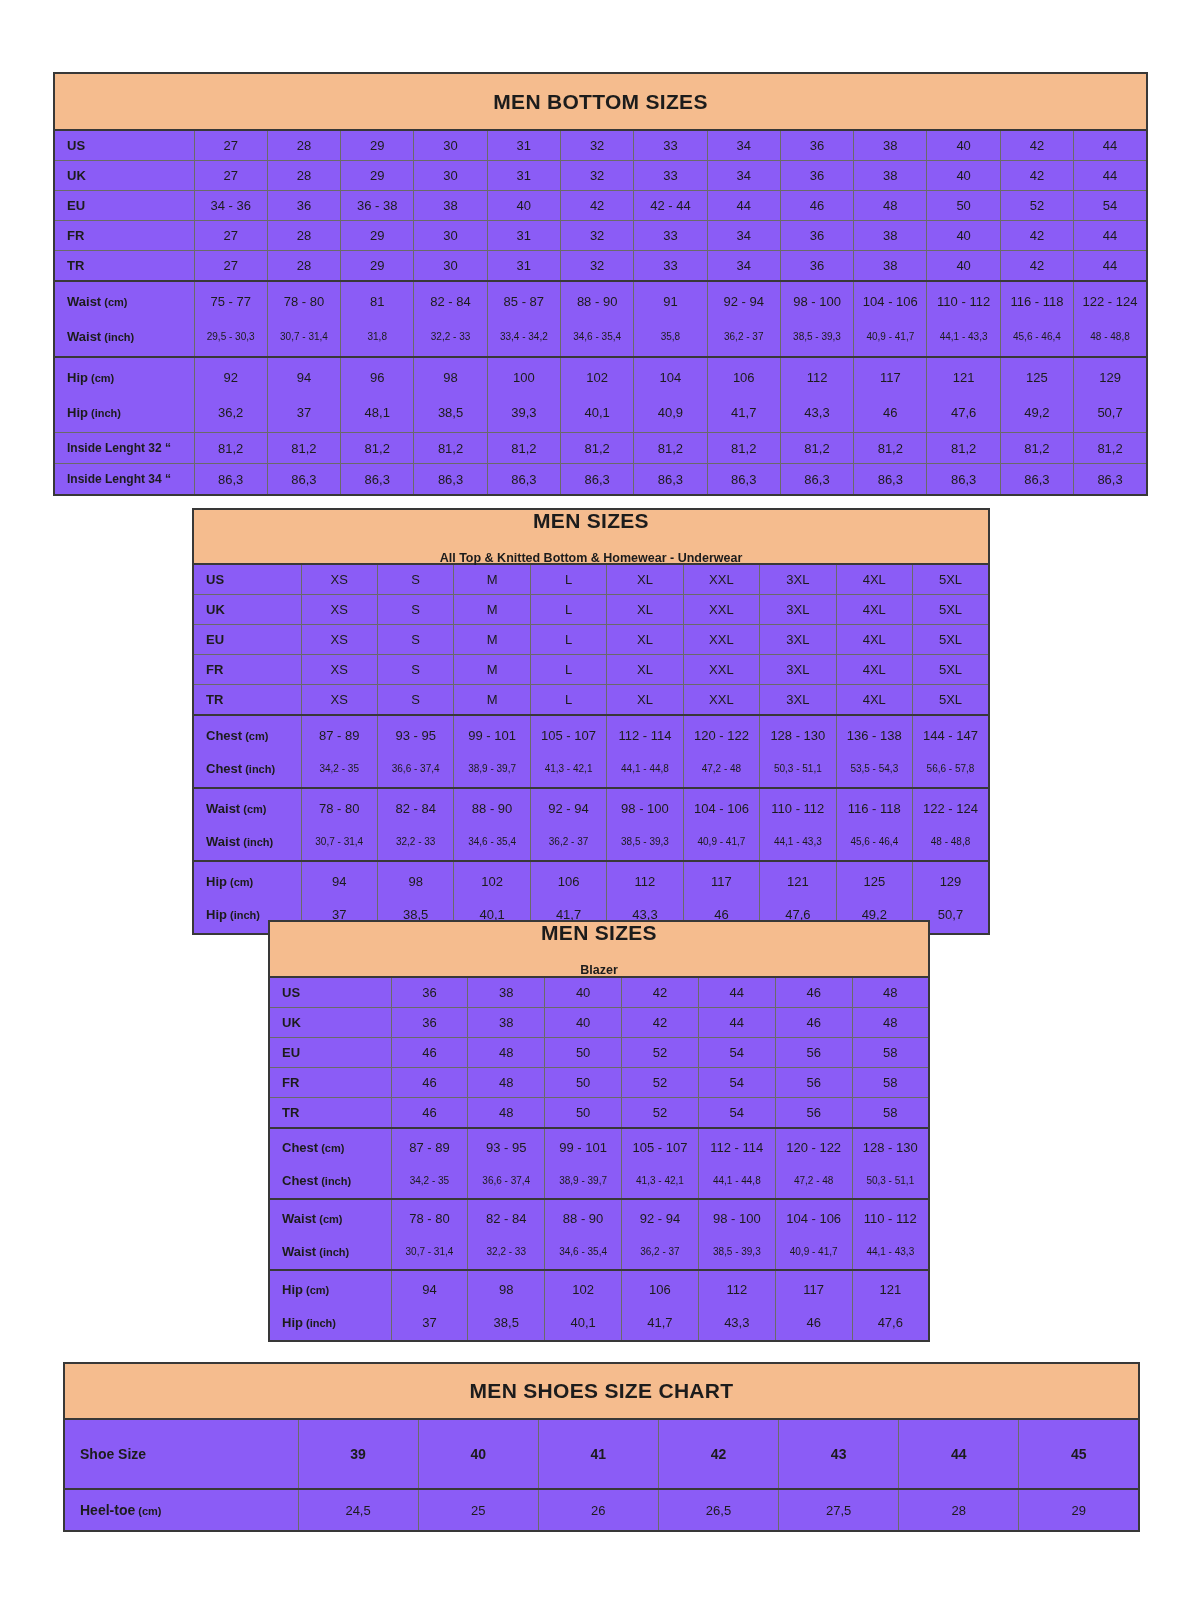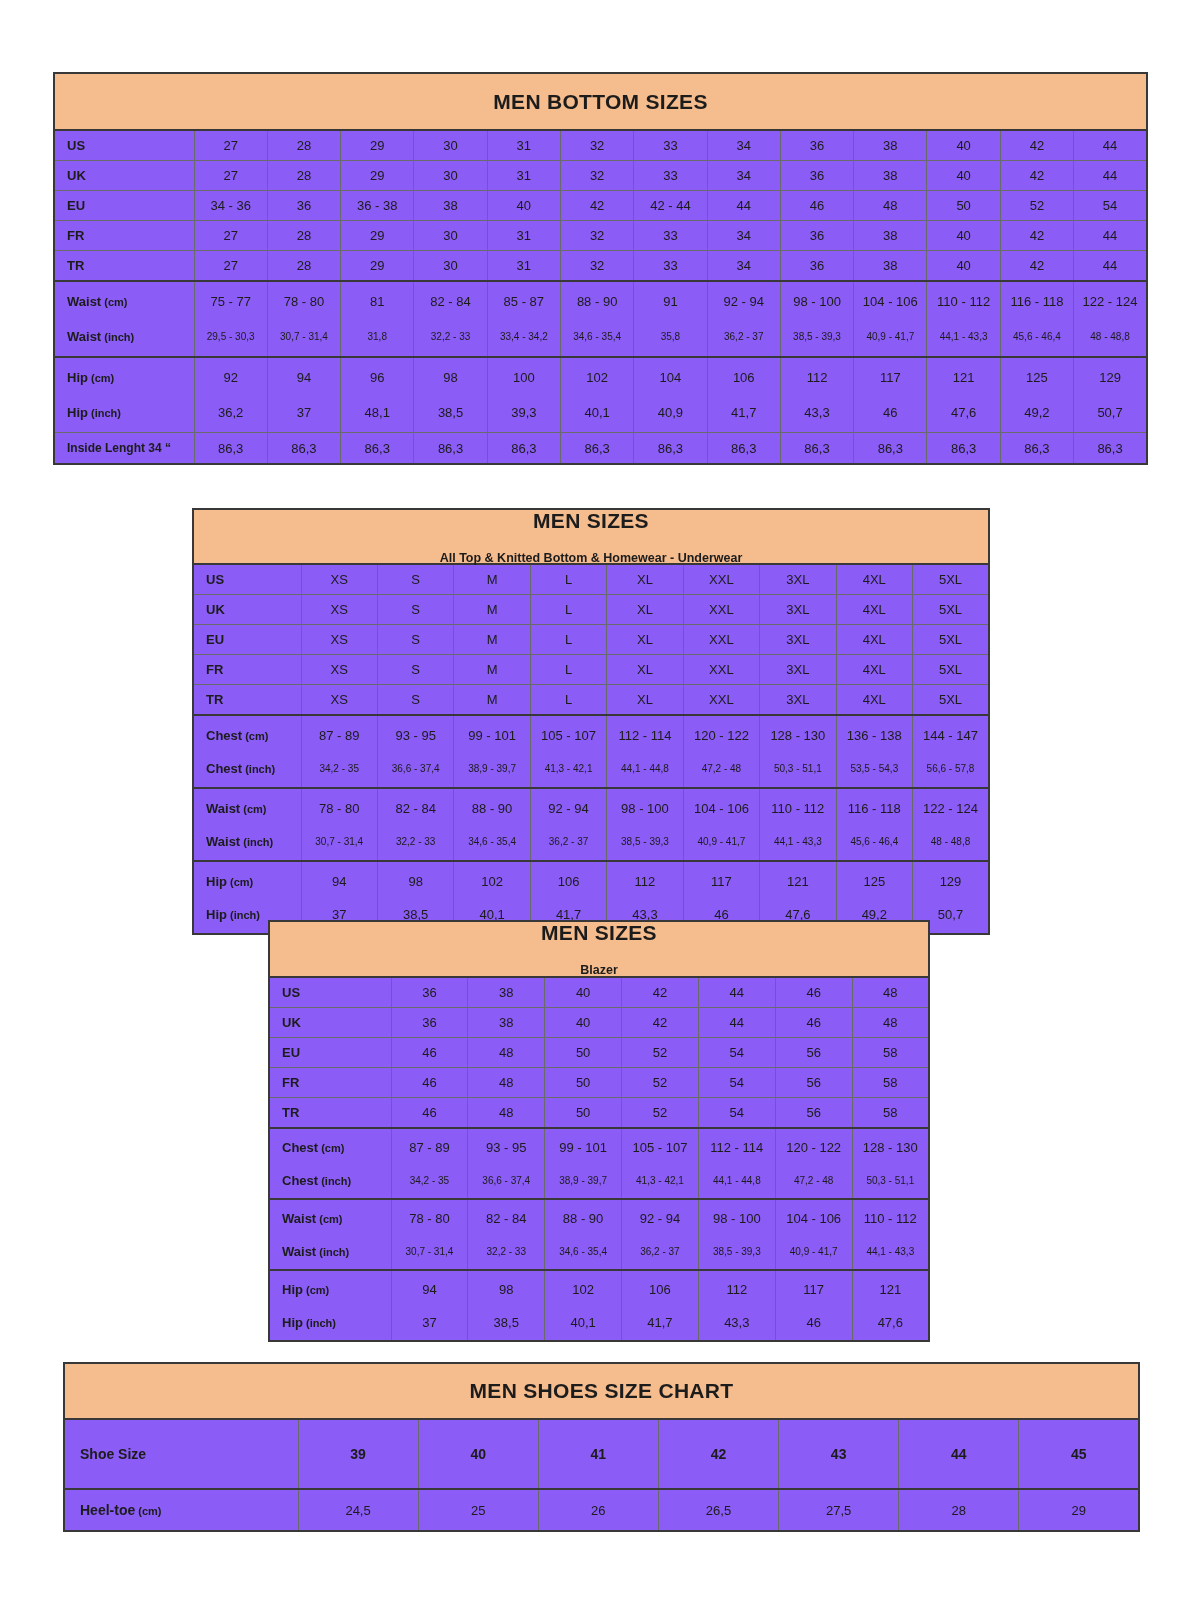--- a/index.html
+++ b/index.html
@@ -246,20 +246,36 @@
             <td class="valcell">40,1</td>
             <td class="valcell">40,9</td>
             <td class="valcell">41,7</td>
             <td class="valcell">43,3</td>
             <td class="valcell">46</td>
             <td class="valcell">47,6</td>
             <td class="valcell">49,2</td>
             <td class="valcell">50,7</td>
           </tr>
           <tr class="r-inside">
+            <td class="lblcell"><span class="lbl">Inside Lenght 32 “</span></td>
+            <td class="valcell">81,2</td>
+            <td class="valcell">81,2</td>
+            <td class="valcell">81,2</td>
+            <td class="valcell">81,2</td>
+            <td class="valcell">81,2</td>
+            <td class="valcell">81,2</td>
+            <td class="valcell">81,2</td>
+            <td class="valcell">81,2</td>
+            <td class="valcell">81,2</td>
+            <td class="valcell">81,2</td>
+            <td class="valcell">81,2</td>
+            <td class="valcell">81,2</td>
+            <td class="valcell">81,2</td>
+          </tr>
+          <tr class="r-inside">
             <td class="lblcell"><span class="lbl">Inside Lenght 34 “</span></td>
             <td class="valcell">86,3</td>
             <td class="valcell">86,3</td>
             <td class="valcell">86,3</td>
             <td class="valcell">86,3</td>
             <td class="valcell">86,3</td>
             <td class="valcell">86,3</td>
             <td class="valcell">86,3</td>
             <td class="valcell">86,3</td>
             <td class="valcell">86,3</td>

